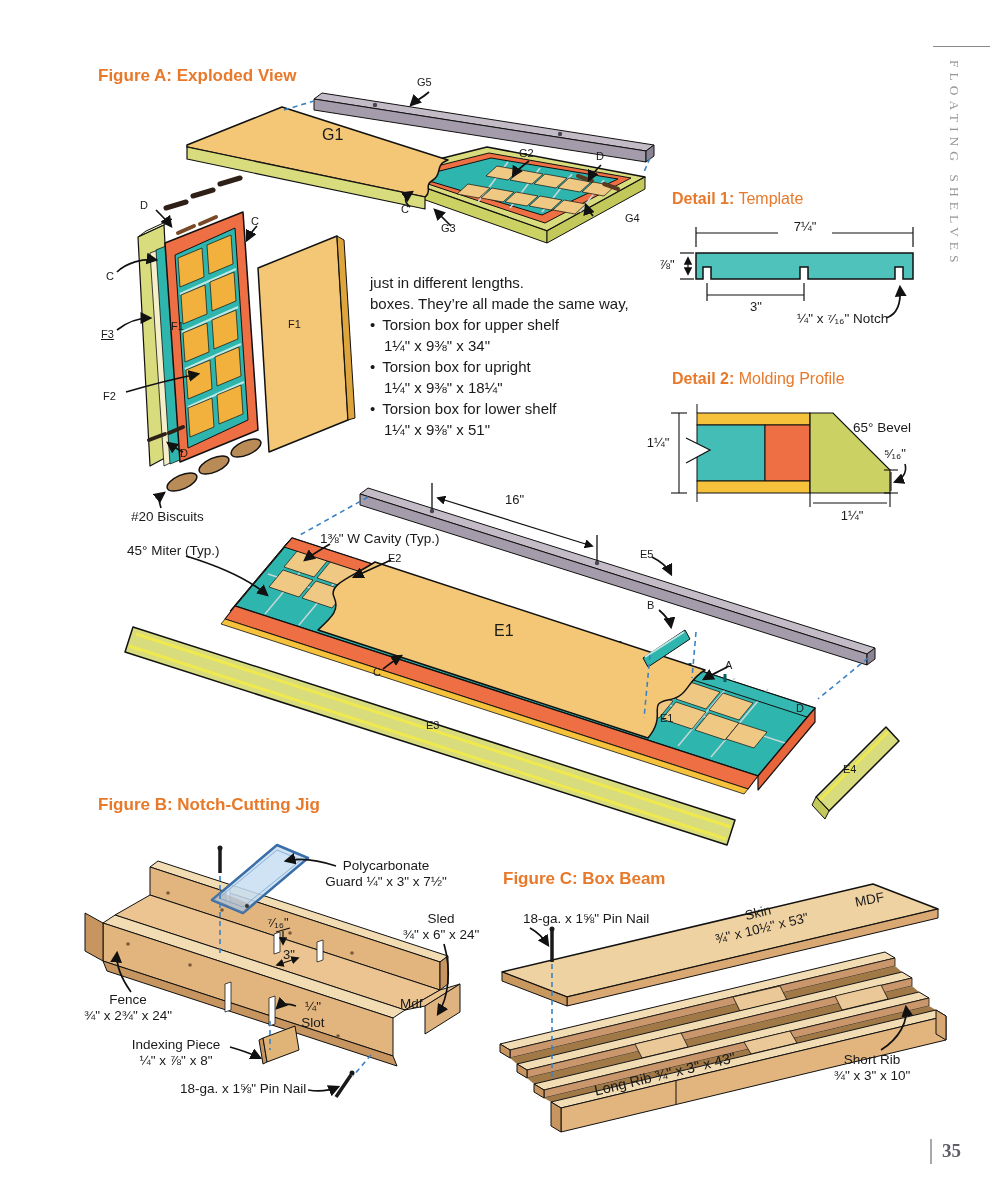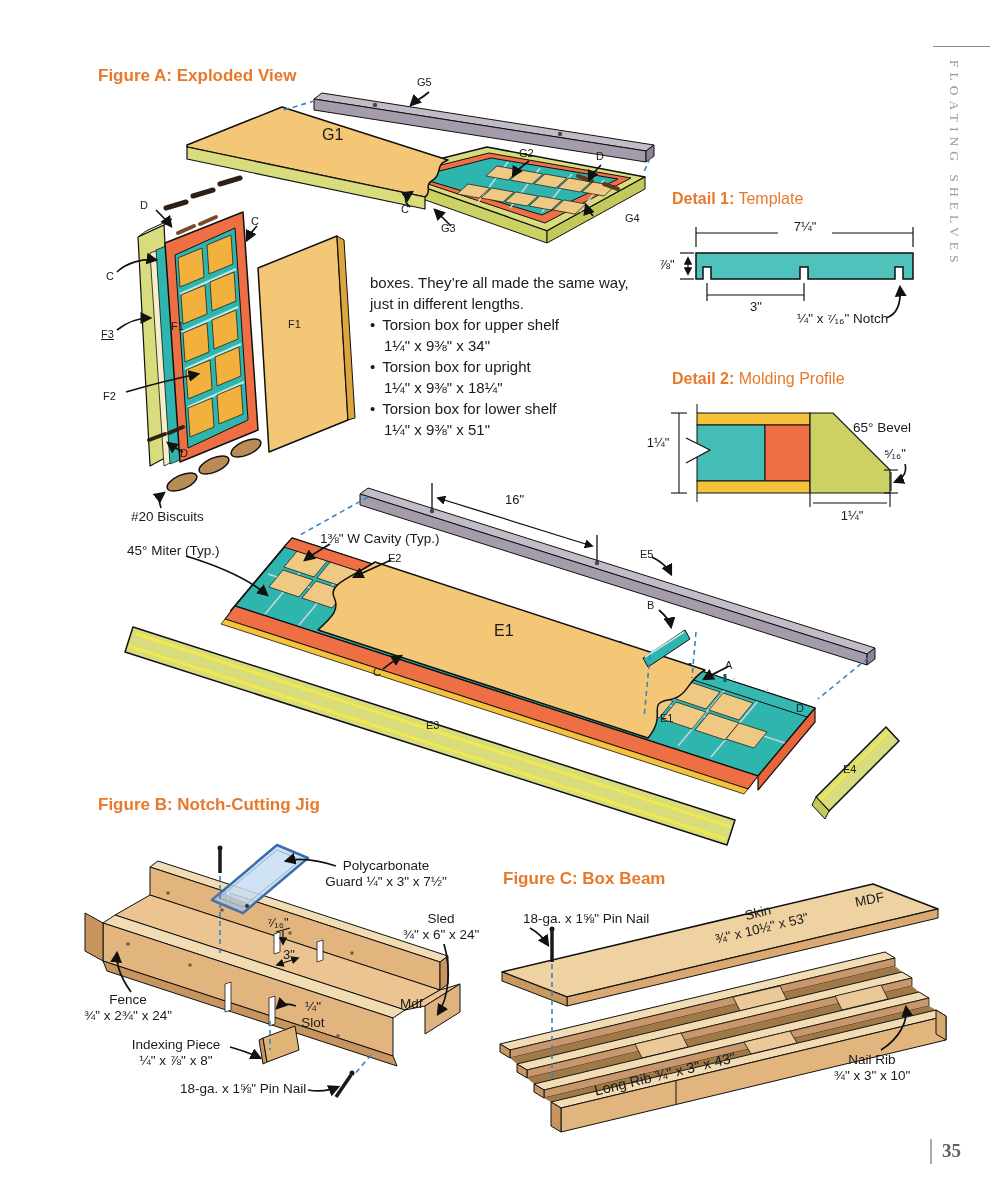--- a/index.html
+++ b/index.html
@@ -385,22 +385,22 @@
 <div class="lbl part" style="left:843px;top:763px;">E4</div>
 <div class="lbl part" style="left:373px;top:666px;">C</div>
 <div class="lbl part" style="left:426px;top:719px;">E3</div>
 
 <div class="lbl" style="left:131px;top:509px;">#20 Biscuits</div>
 <div class="lbl" style="left:127px;top:543px;">45° Miter (Typ.)</div>
 <div class="lbl" style="left:320px;top:531px;">1⅜" W Cavity (Typ.)</div>
 <div class="lbl dim" style="left:505px;top:492px;">16"</div>
 
 <div class="note">
+  <div>just in different lengths.</div>
   <div>boxes. They’re all made the same way,</div>
-  <div>just in different lengths.</div>
   <div class="nb1">Torsion box for upper shelf</div>
   <div class="nb2">1¼" x 9⅜" x 34"</div>
   <div class="nb1">Torsion box for upright</div>
   <div class="nb2">1¼" x 9⅜" x 18¼"</div>
   <div class="nb1">Torsion box for lower shelf</div>
   <div class="nb2">1¼" x 9⅜" x 51"</div>
 </div>
 
 <div class="dttl" style="left:672px;top:190px;">
   <span>Detail 1:</span><span class="lt"> Template</span>
@@ -446,20 +446,20 @@
 
 <div class="ttl" style="left:503px;top:869px;">Figure C: Box Beam</div>
 <div class="lbl" style="left:523px;top:911px;">18-ga. x 1⅝" Pin Nail</div>
 <div class="lbl ctr rot" style="left:693px;top:905px;width:134px;transform:rotate(-13.5deg);">
   <div>Skin</div>
   <div>¾" x 10½" x 53"</div>
 </div>
 <div class="lbl rot" style="left:855px;top:892px;transform:rotate(-11deg);">MDF</div>
 <div class="lbl ctr rot" style="left:575px;top:1066px;width:180px;font-size:14.5px;transform:rotate(-13.5deg);">Long Rib  ¾" x 3" x 43"</div>
 <div class="lbl ctr" style="left:813px;top:1052px;width:118px;">
-  <div>Nail Rib</div>
+  <div>Short Rib</div>
   <div>¾" x 3" x 10"</div>
 </div>
 
 <div class="footer-bar"></div>
 <div class="footer-page">35</div>
 
 </div>
 
 </body></html>

